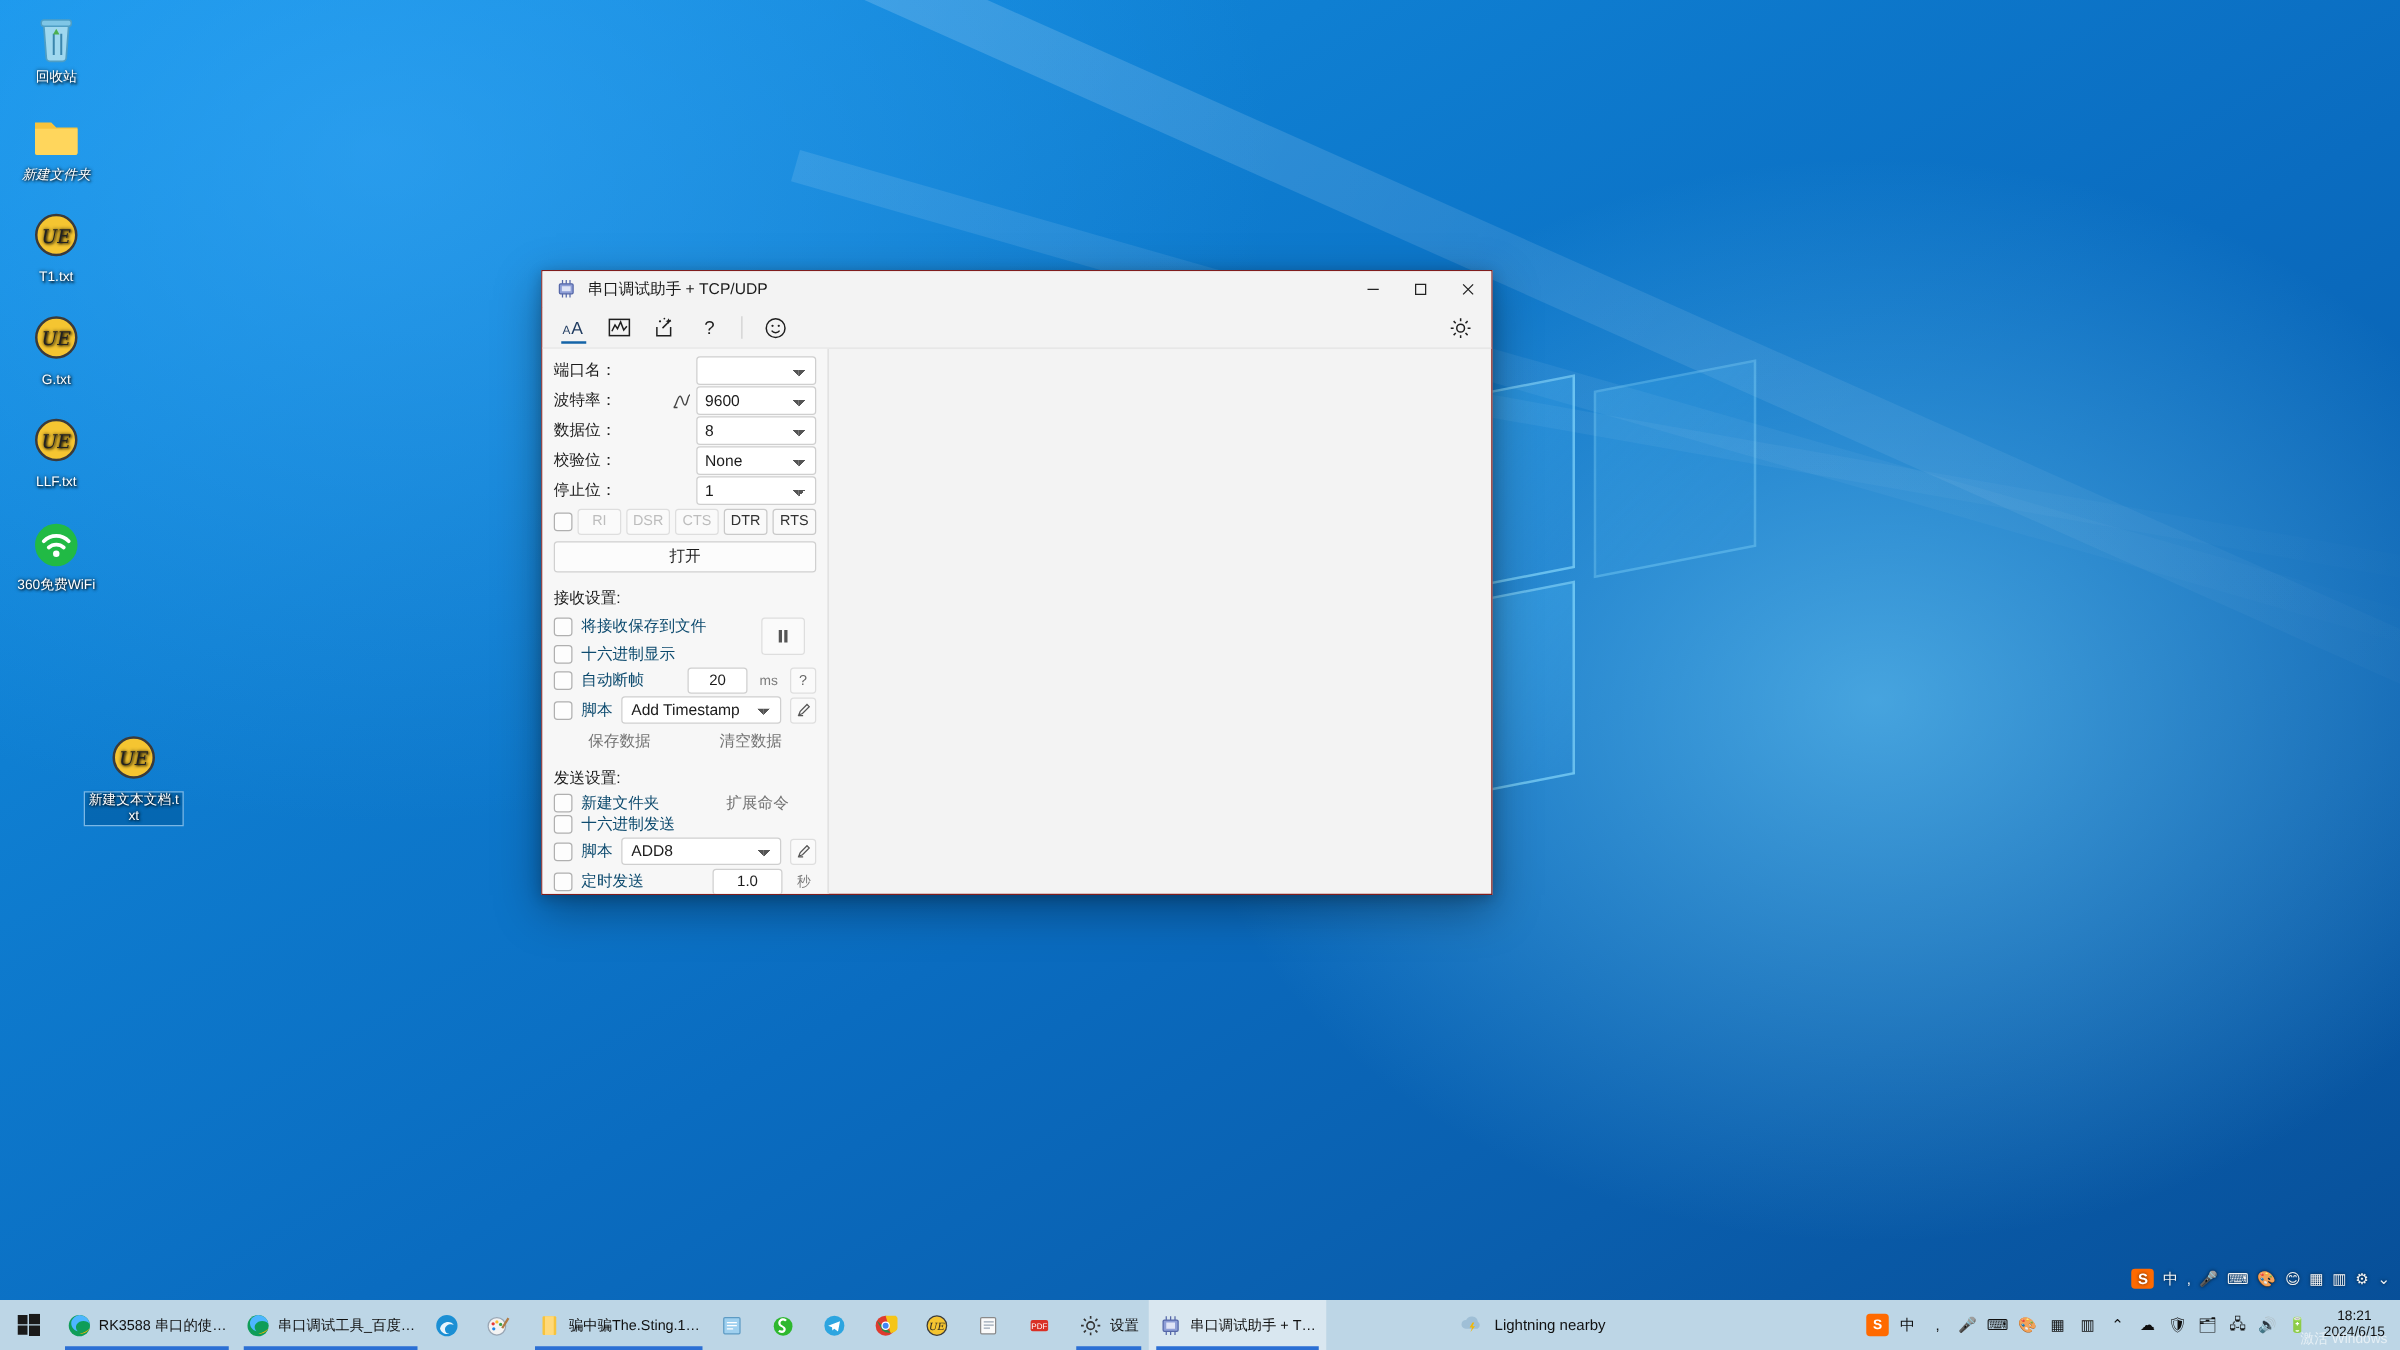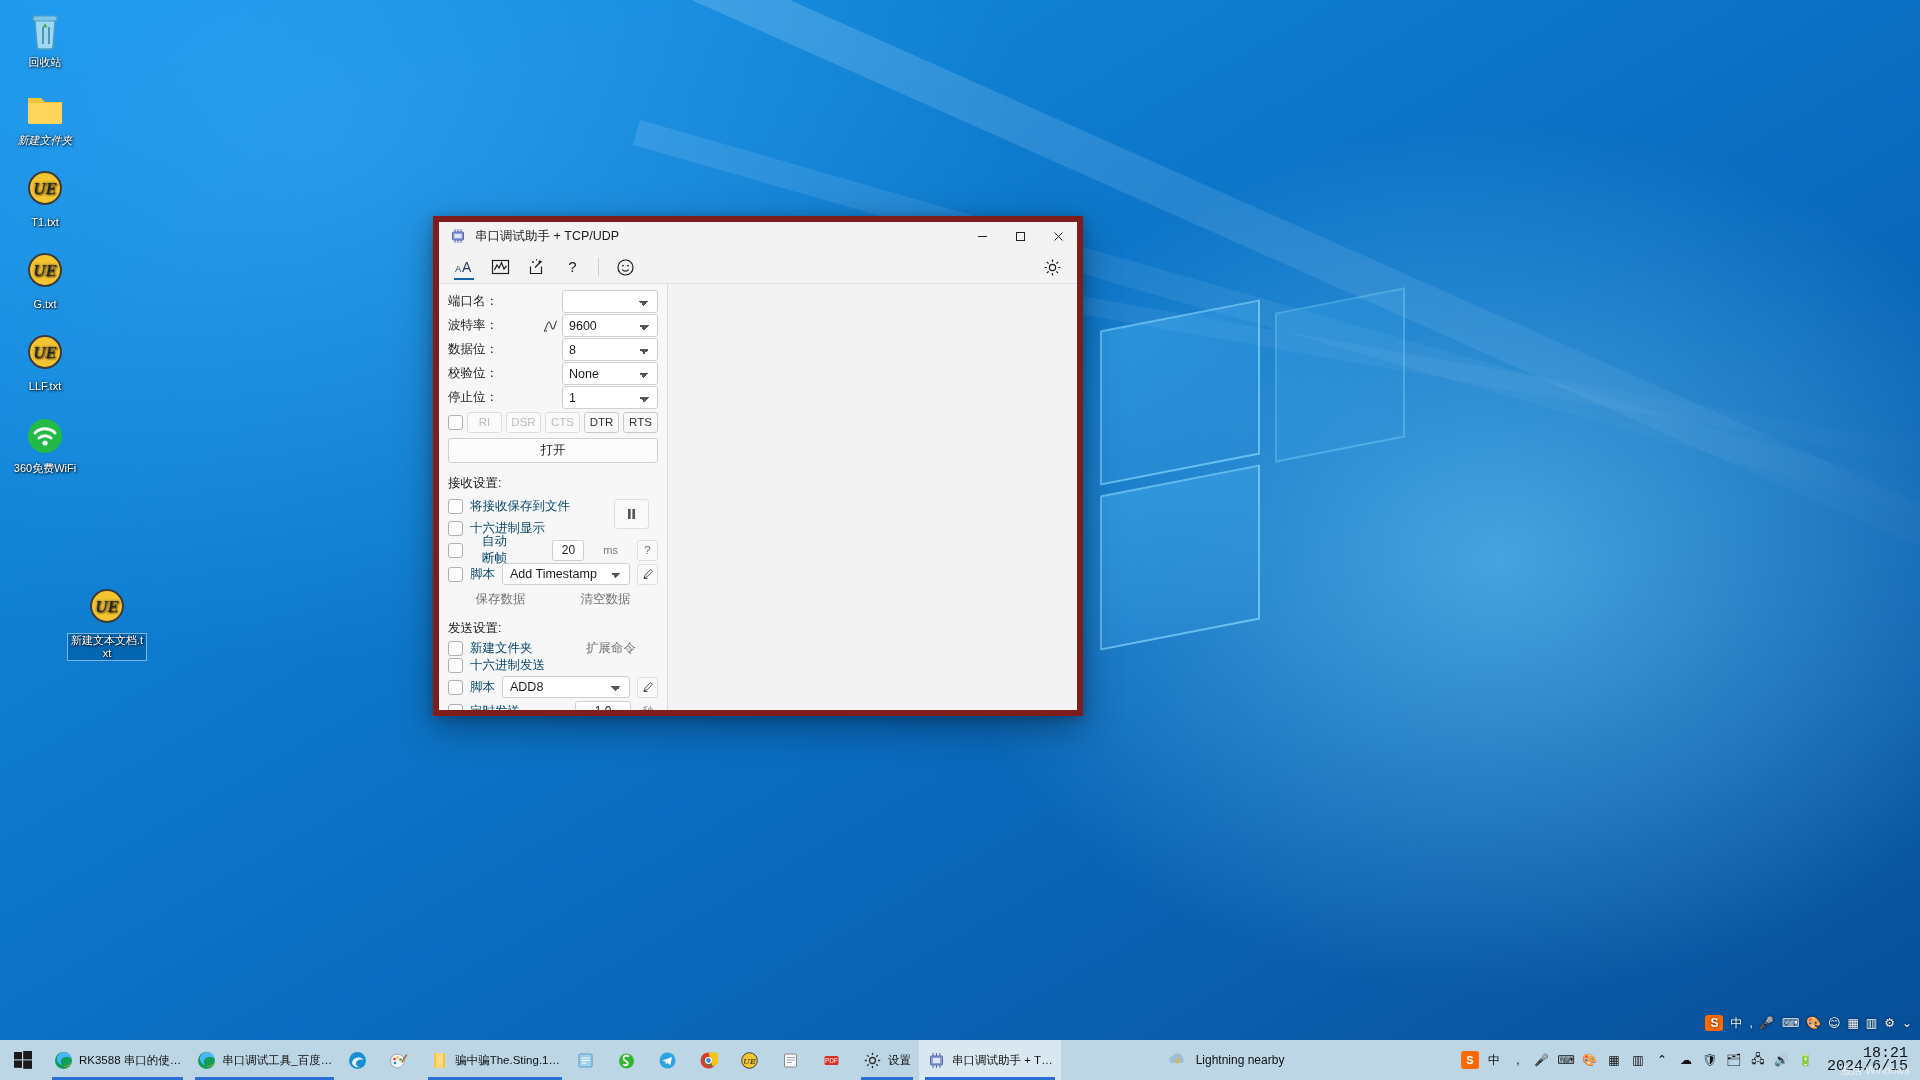--- a/index.html
+++ b/index.html
@@ -48,23 +48,23 @@
     margin: 0 auto 4px;
     position: relative;
   }
   .desk-icon .cap { display: block; word-break: break-all; padding: 0 2px; }
   .desk-icon.sel .cap { background: rgba(0,90,158,0.6); outline: 1px solid rgba(255,255,255,0.45); }
 
   
   #app {
     position: absolute;
     left: 433px; top: 216px;
-    width: 650px; height: 500px;
+    width: 761px; height: 500px;
     background: #f3f3f3;
-    border: 6px solid #7f1d1d;
+    border: 1px solid #7f1d1d;
     box-shadow: 0 12px 34px rgba(0,0,0,0.34), 0 2px 10px rgba(0,0,0,0.22);
     display: flex; flex-direction: column;
     font-size: 12.5px;
     color: #1b1b1b;
   }
   #titlebar {
     height: 29px; display: flex; align-items: center;
     background: #f3f3f3;
     padding-left: 10px;
     flex: none;
@@ -208,21 +208,21 @@
     padding: 16px 8px; max-width: 152px; position: relative; cursor: default;
   }
   .tbitem.active { background: rgba(255,255,255,0.42); }
   .tbitem .tlabel {
     white-space: nowrap; overflow: hidden; text-overflow: ellipsis; font-size: 11.5px;
   }
   .tbitem .ul { position: absolute; left: 6px; right: 6px; bottom: 0; height: 3px; background: #2b6fd4; }
   .tbicon { width: 19px; height: 19px; flex: none; }
   #tray { margin-left: auto; display: flex; align-items: center; gap: 6px; padding-right: 6px; height: 40px; }
   .trayico { width: 18px; height: 18px; display: flex; align-items: center; justify-content: center; font-size: 12px; }
-  #clock { text-align: right; line-height: 13px; font-size: 15px; padding: 0 6px; font-family: Liberation Mono, monospace; }
+  #clock { text-align: center; line-height: 13px; font-size: 11px; padding: 0 6px; }
   #imebar {
     position: absolute; right: 8px; bottom: 44px; height: 26px;
     display: flex; align-items: center; gap: 7px;
     background: rgba(250,250,250,0.0); color: #f4f4f4; font-size: 12px;
     text-shadow: 0 0 3px rgba(0,0,0,0.7);
   }
   .wm {
     position: absolute; right: 10px; bottom: 2px;
     font-size: 11px; color: rgba(255,255,255,0.62);
   }
@@ -465,21 +465,21 @@
           <span class="cktext">十六进制显示</span>
         </div>
         <div class="pausebox" style="top:4px;">
           <svg width="13" height="14" viewBox="0 0 13 14">
             <rect x="3" y="2" width="2.6" height="10" fill="#555"></rect>
             <rect x="7.4" y="2" width="2.6" height="10" fill="#555"></rect>
           </svg>
         </div>
       </div>
 
-      <div class="ckrow" style="gap:19px;">
+      <div class="ckrow" style="gap:7px;">
         <span class="chkbox"></span>
         <span class="cktext">自动断帧</span>
         <span style="flex:1"></span>
         <span class="numin">20</span>
         <span class="unit">ms</span>
         <span class="sqbtn">?</span>
       </div>
 
       <div class="ckrow" style="gap:7px;margin-top:2px;">
         <span class="chkbox"></span>

